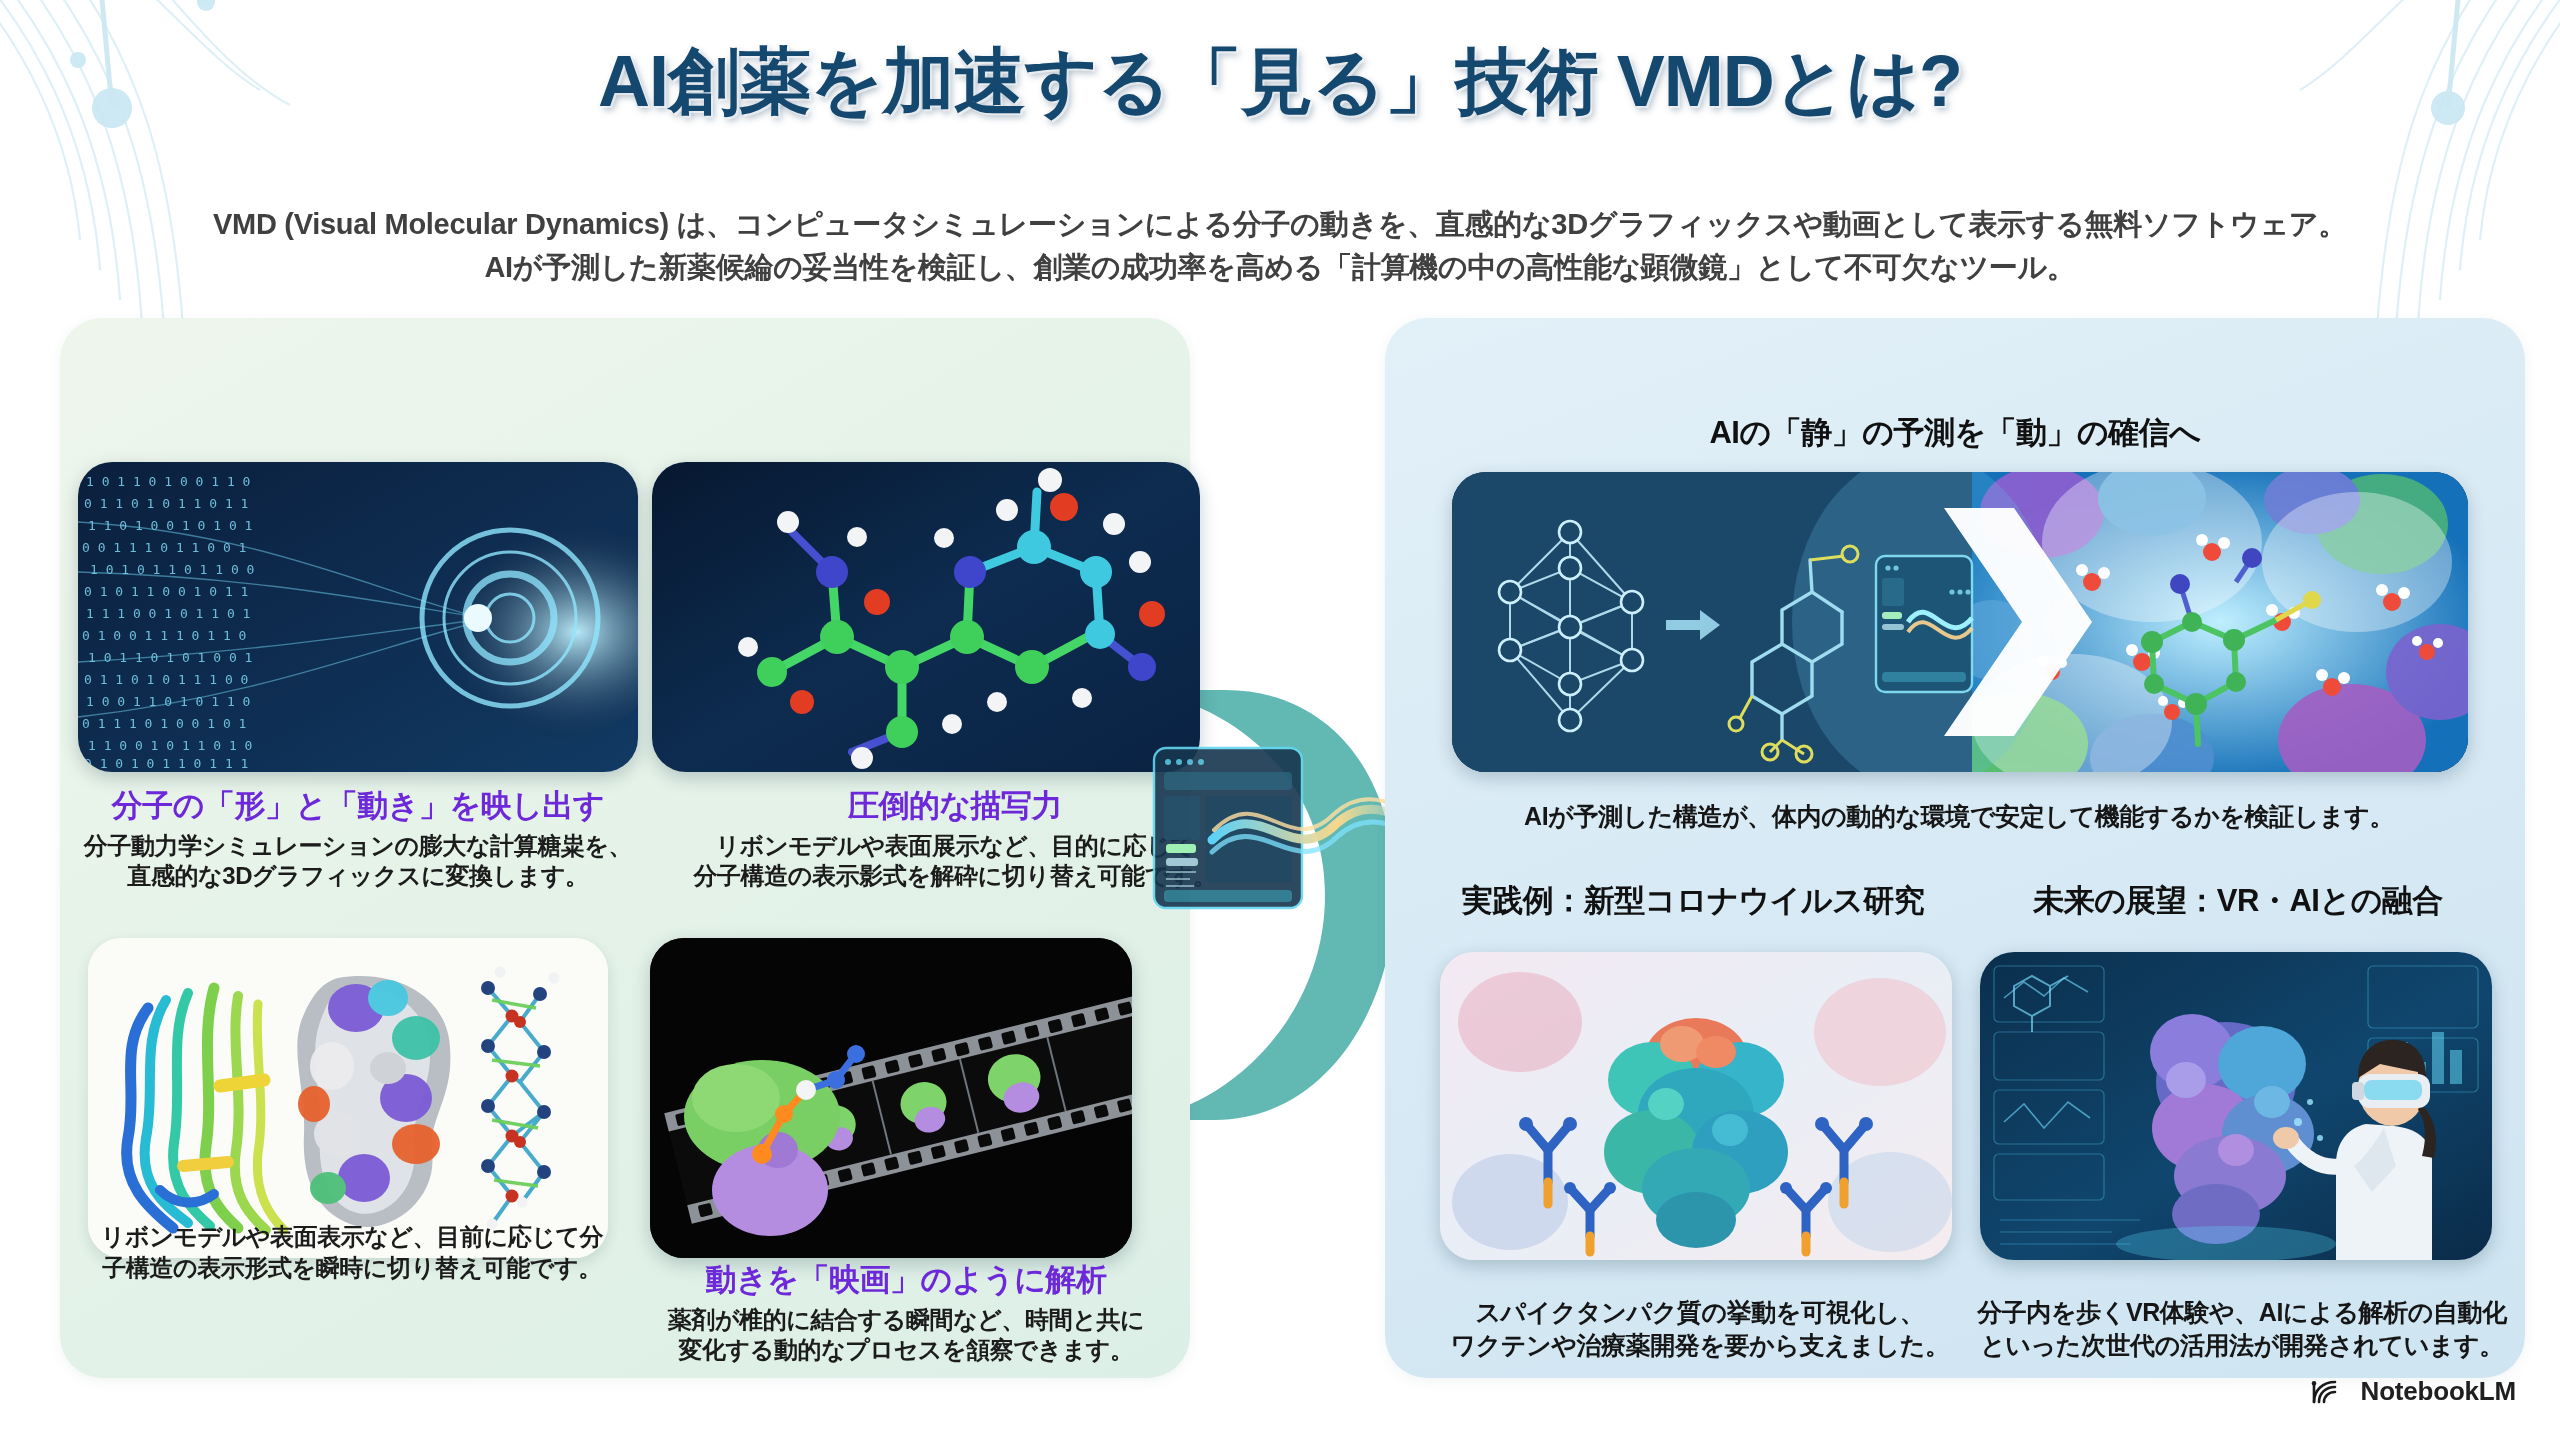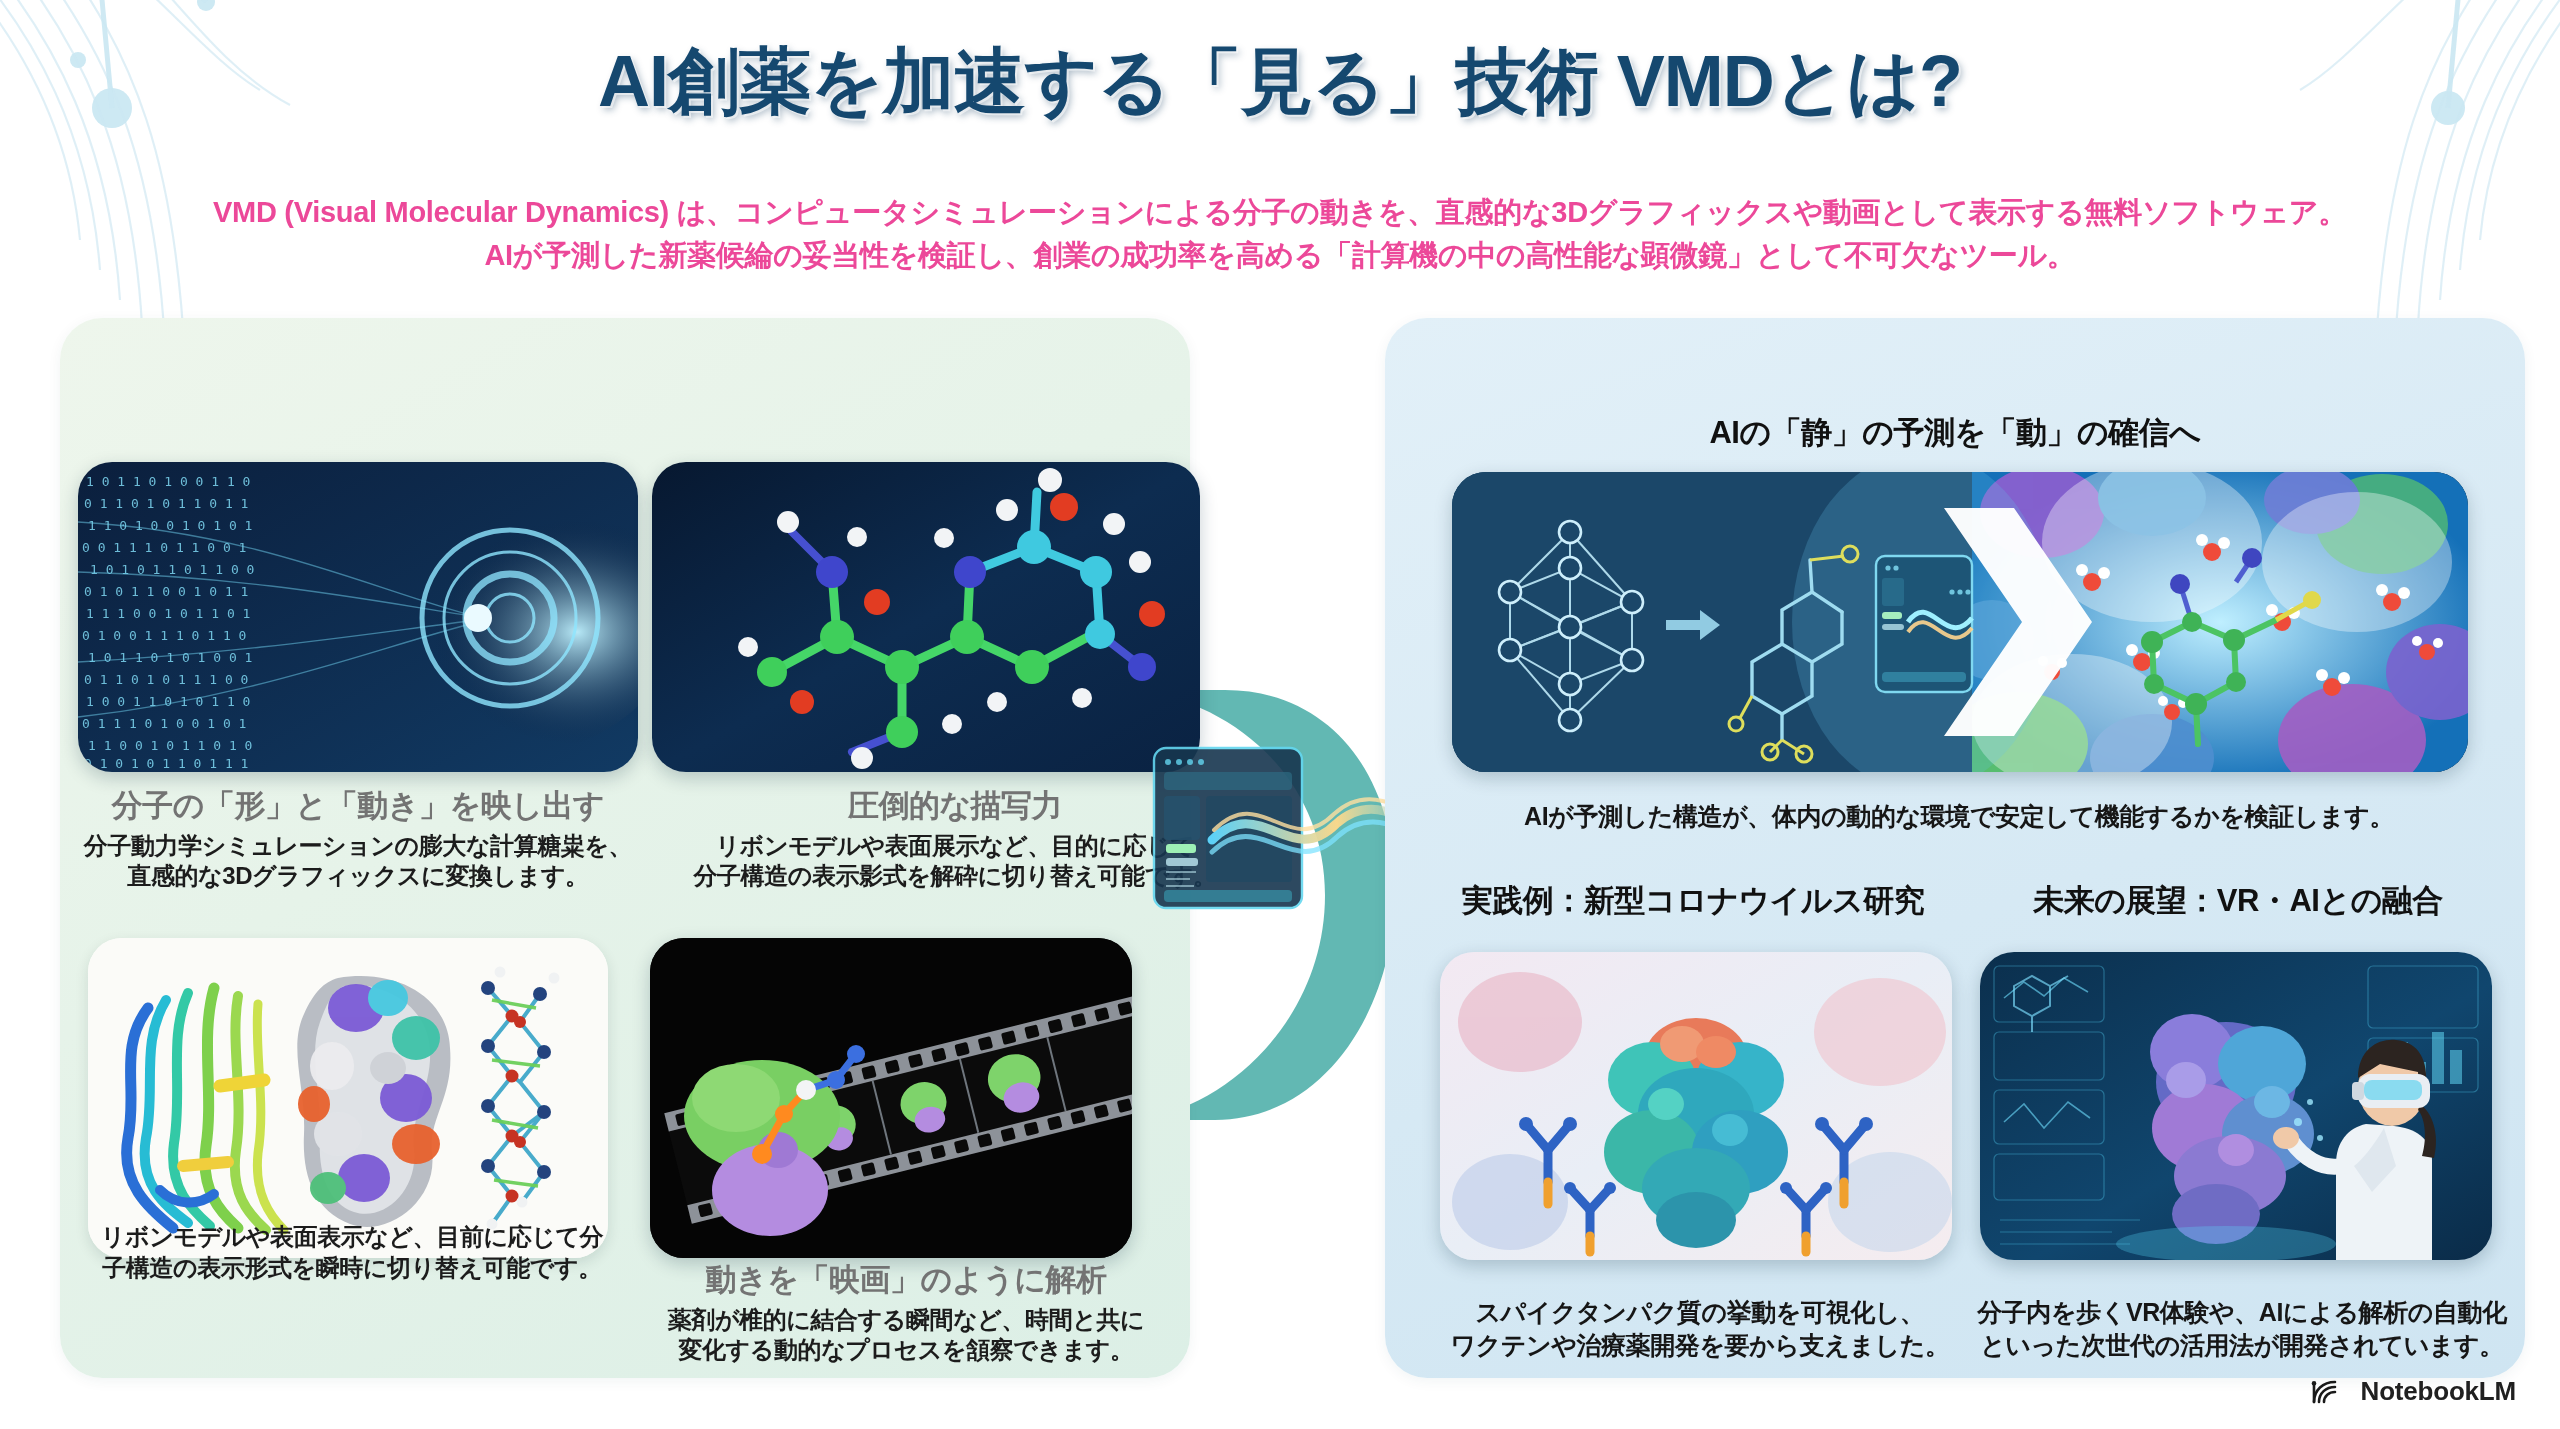--- a/index.html
+++ b/index.html
@@ -18,22 +18,22 @@
 
   
   .header{position:absolute;left:0;top:0;width:2560px;height:300px;}
   .page-title{
     position:absolute;left:0;top:34px;width:2560px;text-align:center;
     font-size:72px;font-weight:bold;letter-spacing:-1px;
     color:#15486f;
     text-shadow:2px 2px 0 rgba(255,255,255,.55), 3px 4px 7px rgba(20,60,95,.35);
   }
   .lede{
-    position:absolute;left:0;top:191px;width:2560px;text-align:center;
-    font-size:29px;font-weight:bold;line-height:1.48;color:#ec4899;
+    position:absolute;left:0;top:203px;width:2560px;text-align:center;
+    font-size:29px;font-weight:bold;line-height:1.48;color:#404040;
     letter-spacing:-.3px;
   }
   .lede .line{display:block;}
 
   
   .panel{position:absolute;border-radius:42px;}
   .panel-left{
     left:60px;top:318px;width:1130px;height:1060px;
     background:linear-gradient(150deg,#eef6ec 0%,#e6f3e9 42%,#dcefe6 100%);
     box-shadow:0 3px 14px rgba(0,60,60,.06);
@@ -47,21 +47,21 @@
   
   .connector{
     position:absolute;left:1075px;top:690px;width:330px;height:430px;
     pointer-events:none;
   }
 
   
   .card{position:absolute;border-radius:34px;overflow:hidden;
         box-shadow:0 6px 18px rgba(10,40,60,.22);}
   .card-cap{position:absolute;text-align:center;}
-  .cap-title{font-size:31px;font-weight:bold;color:#737373;letter-spacing:-.5px;line-height:1.18;}
+  .cap-title{font-size:31px;font-weight:bold;color:#6d28d9;letter-spacing:-.5px;line-height:1.18;}
   .cap-body{font-size:24px;font-weight:bold;color:#1c1c1c;line-height:1.28;letter-spacing:-.4px;margin-top:6px;}
   .cap-body .line,.cap-title .line{display:block;}
 
   
   .c-binary{left:78px;top:462px;width:560px;height:310px;}
   
   .c-molecule{left:652px;top:462px;width:548px;height:310px;}
   
   .c-ribbon{left:88px;top:938px;width:520px;height:320px;
             background:linear-gradient(180deg,#fdfdfb,#f7f8f4);

